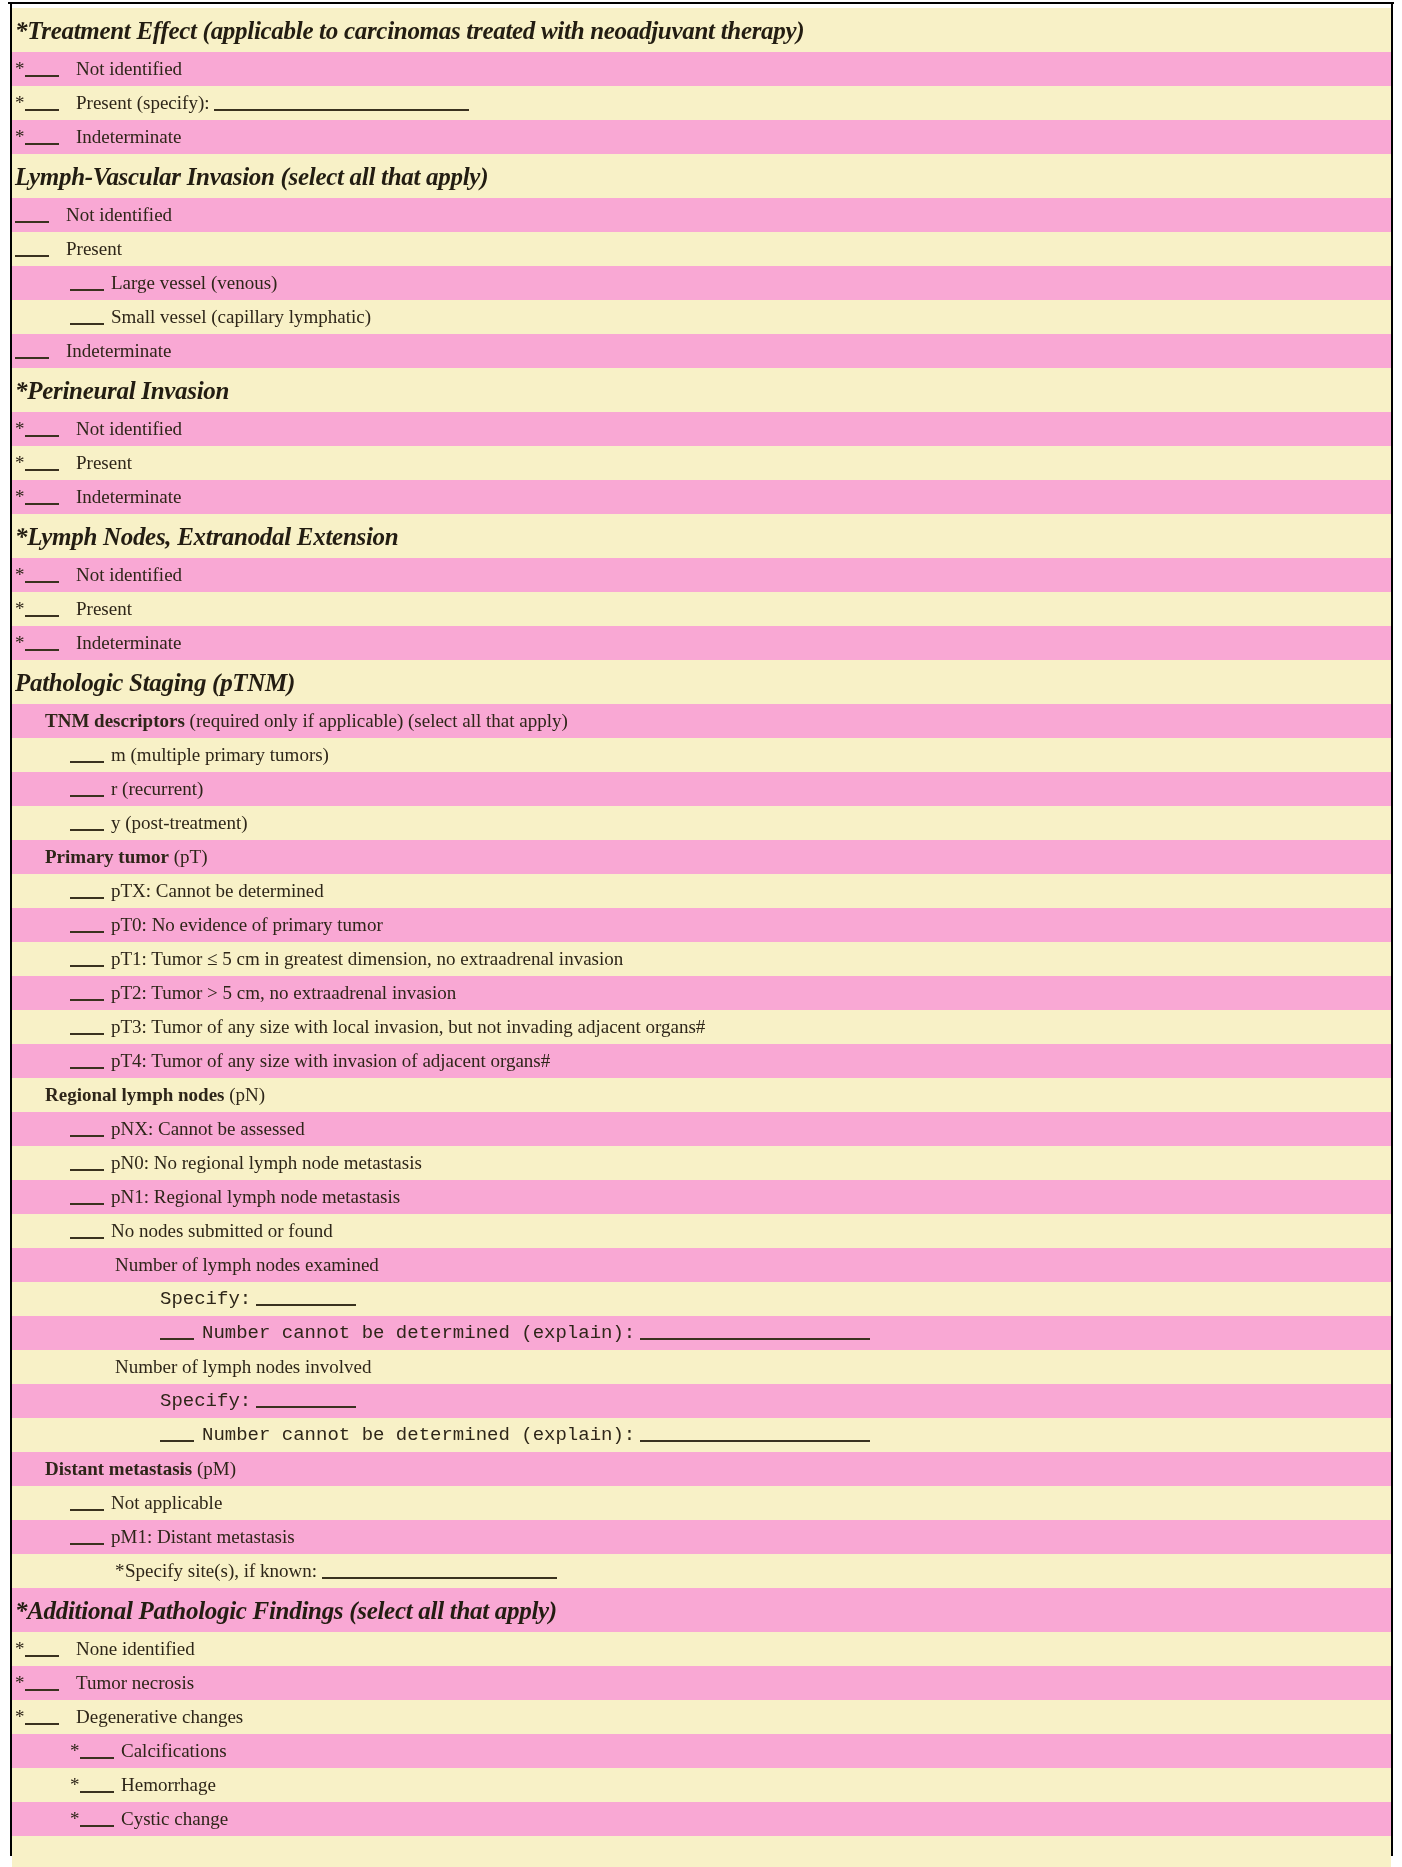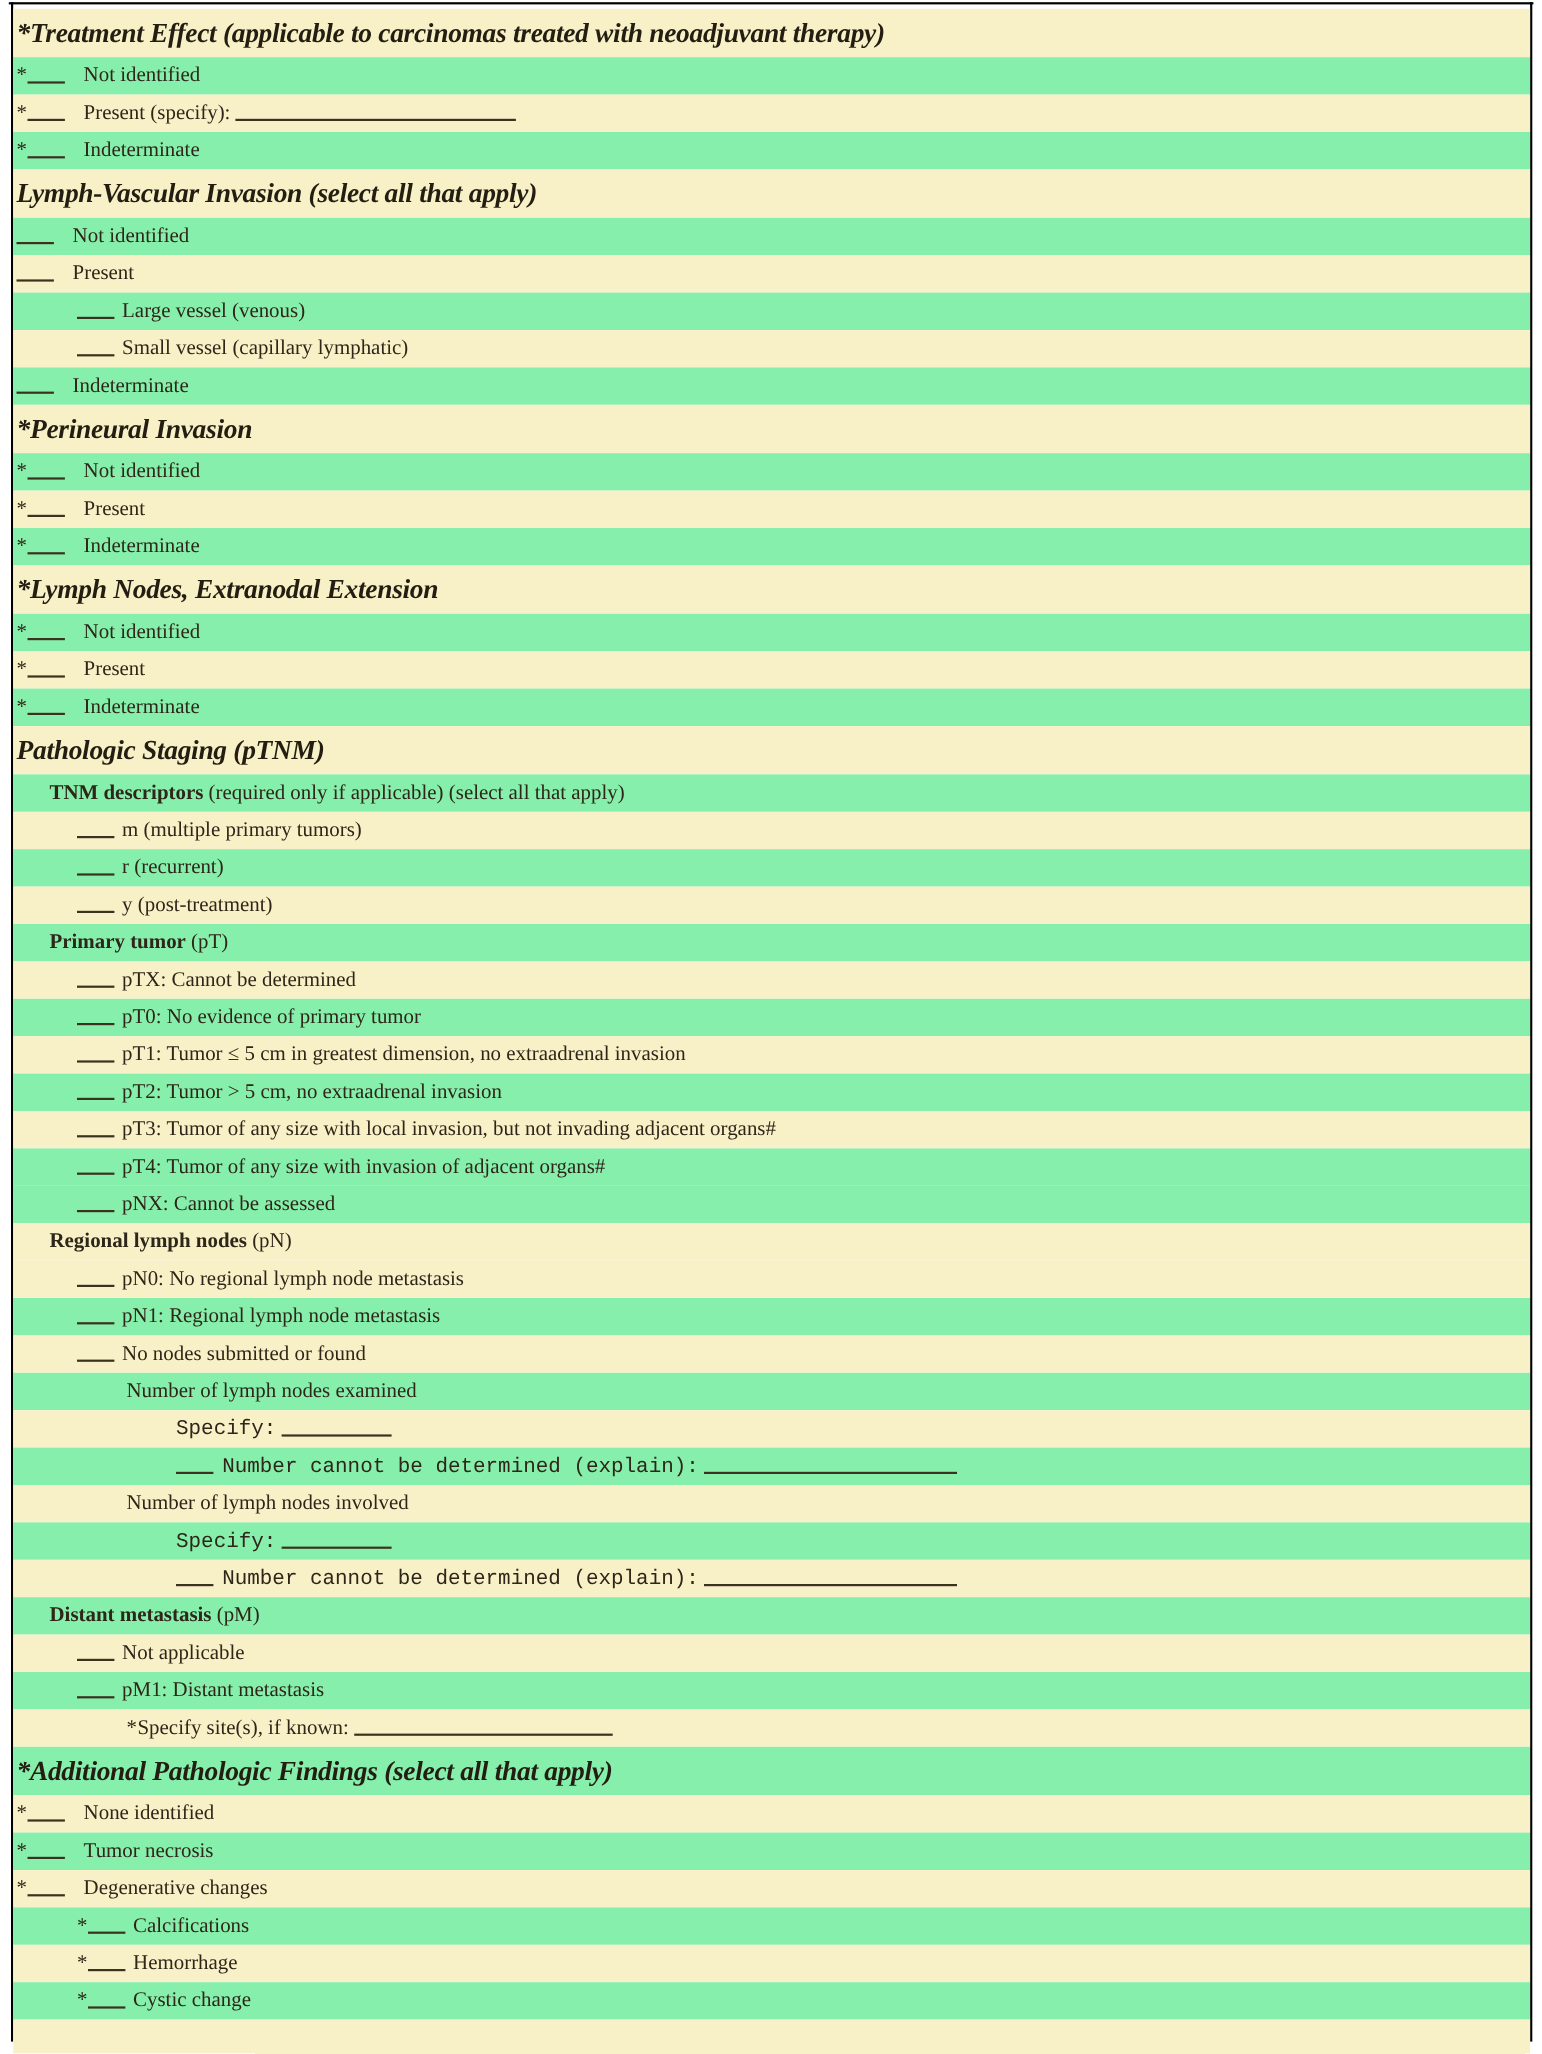--- a/index.html
+++ b/index.html
@@ -15,21 +15,21 @@
   .border-left{position:absolute;left:10px;top:2px;width:2px;height:1854px;background:#000;}
   .border-right{position:absolute;left:1391px;top:2px;width:2px;height:1854px;background:#000;}
   .rows{position:absolute;left:12px;top:8px;width:1379px;}
   .row{
     height:34px;line-height:34px;
     font-size:19px;
     white-space:nowrap;
     overflow:hidden;
   }
   .row.band-y{background:#f8f1c7;}
-  .row.band-w{background:#86efac;}
+  .row.band-w{background:#f9a8d4;}
   .row.header{
     height:44px;line-height:46px;
     font-size:25px;font-weight:bold;font-style:italic;
     letter-spacing:-0.3px;
     color:#231d12;
   }
   .row.filler{height:31px;}
   
   .lv0{padding-left:3px;}
   .lv1{padding-left:3px;}
@@ -145,25 +145,25 @@
   </div>
       <div class="row lv3 band-w">
     <span class="blank"></span><span class="label">pT2: Tumor &gt; 5 cm, no extraadrenal invasion</span>
   </div>
       <div class="row lv3 band-y">
     <span class="blank"></span><span class="label">pT3: Tumor of any size with local invasion, but not invading adjacent organs#</span>
   </div>
       <div class="row lv3 band-w">
     <span class="blank"></span><span class="label">pT4: Tumor of any size with invasion of adjacent organs#</span>
   </div>
-      <div class="row lv3 band-w">
-    <span class="blank"></span><span class="label">pNX: Cannot be assessed</span>
-  </div>
       <div class="row lv2 band-y">
     <span class="bold">Regional lymph nodes</span><span class="label"> (pN)</span>
+  </div>
+      <div class="row lv3 band-w">
+    <span class="blank"></span><span class="label">pNX: Cannot be assessed</span>
   </div>
       <div class="row lv3 band-y">
     <span class="blank"></span><span class="label">pN0: No regional lymph node metastasis</span>
   </div>
       <div class="row lv3 band-w">
     <span class="blank"></span><span class="label">pN1: Regional lymph node metastasis</span>
   </div>
       <div class="row lv3 band-y">
     <span class="blank"></span><span class="label">No nodes submitted or found</span>
   </div>

